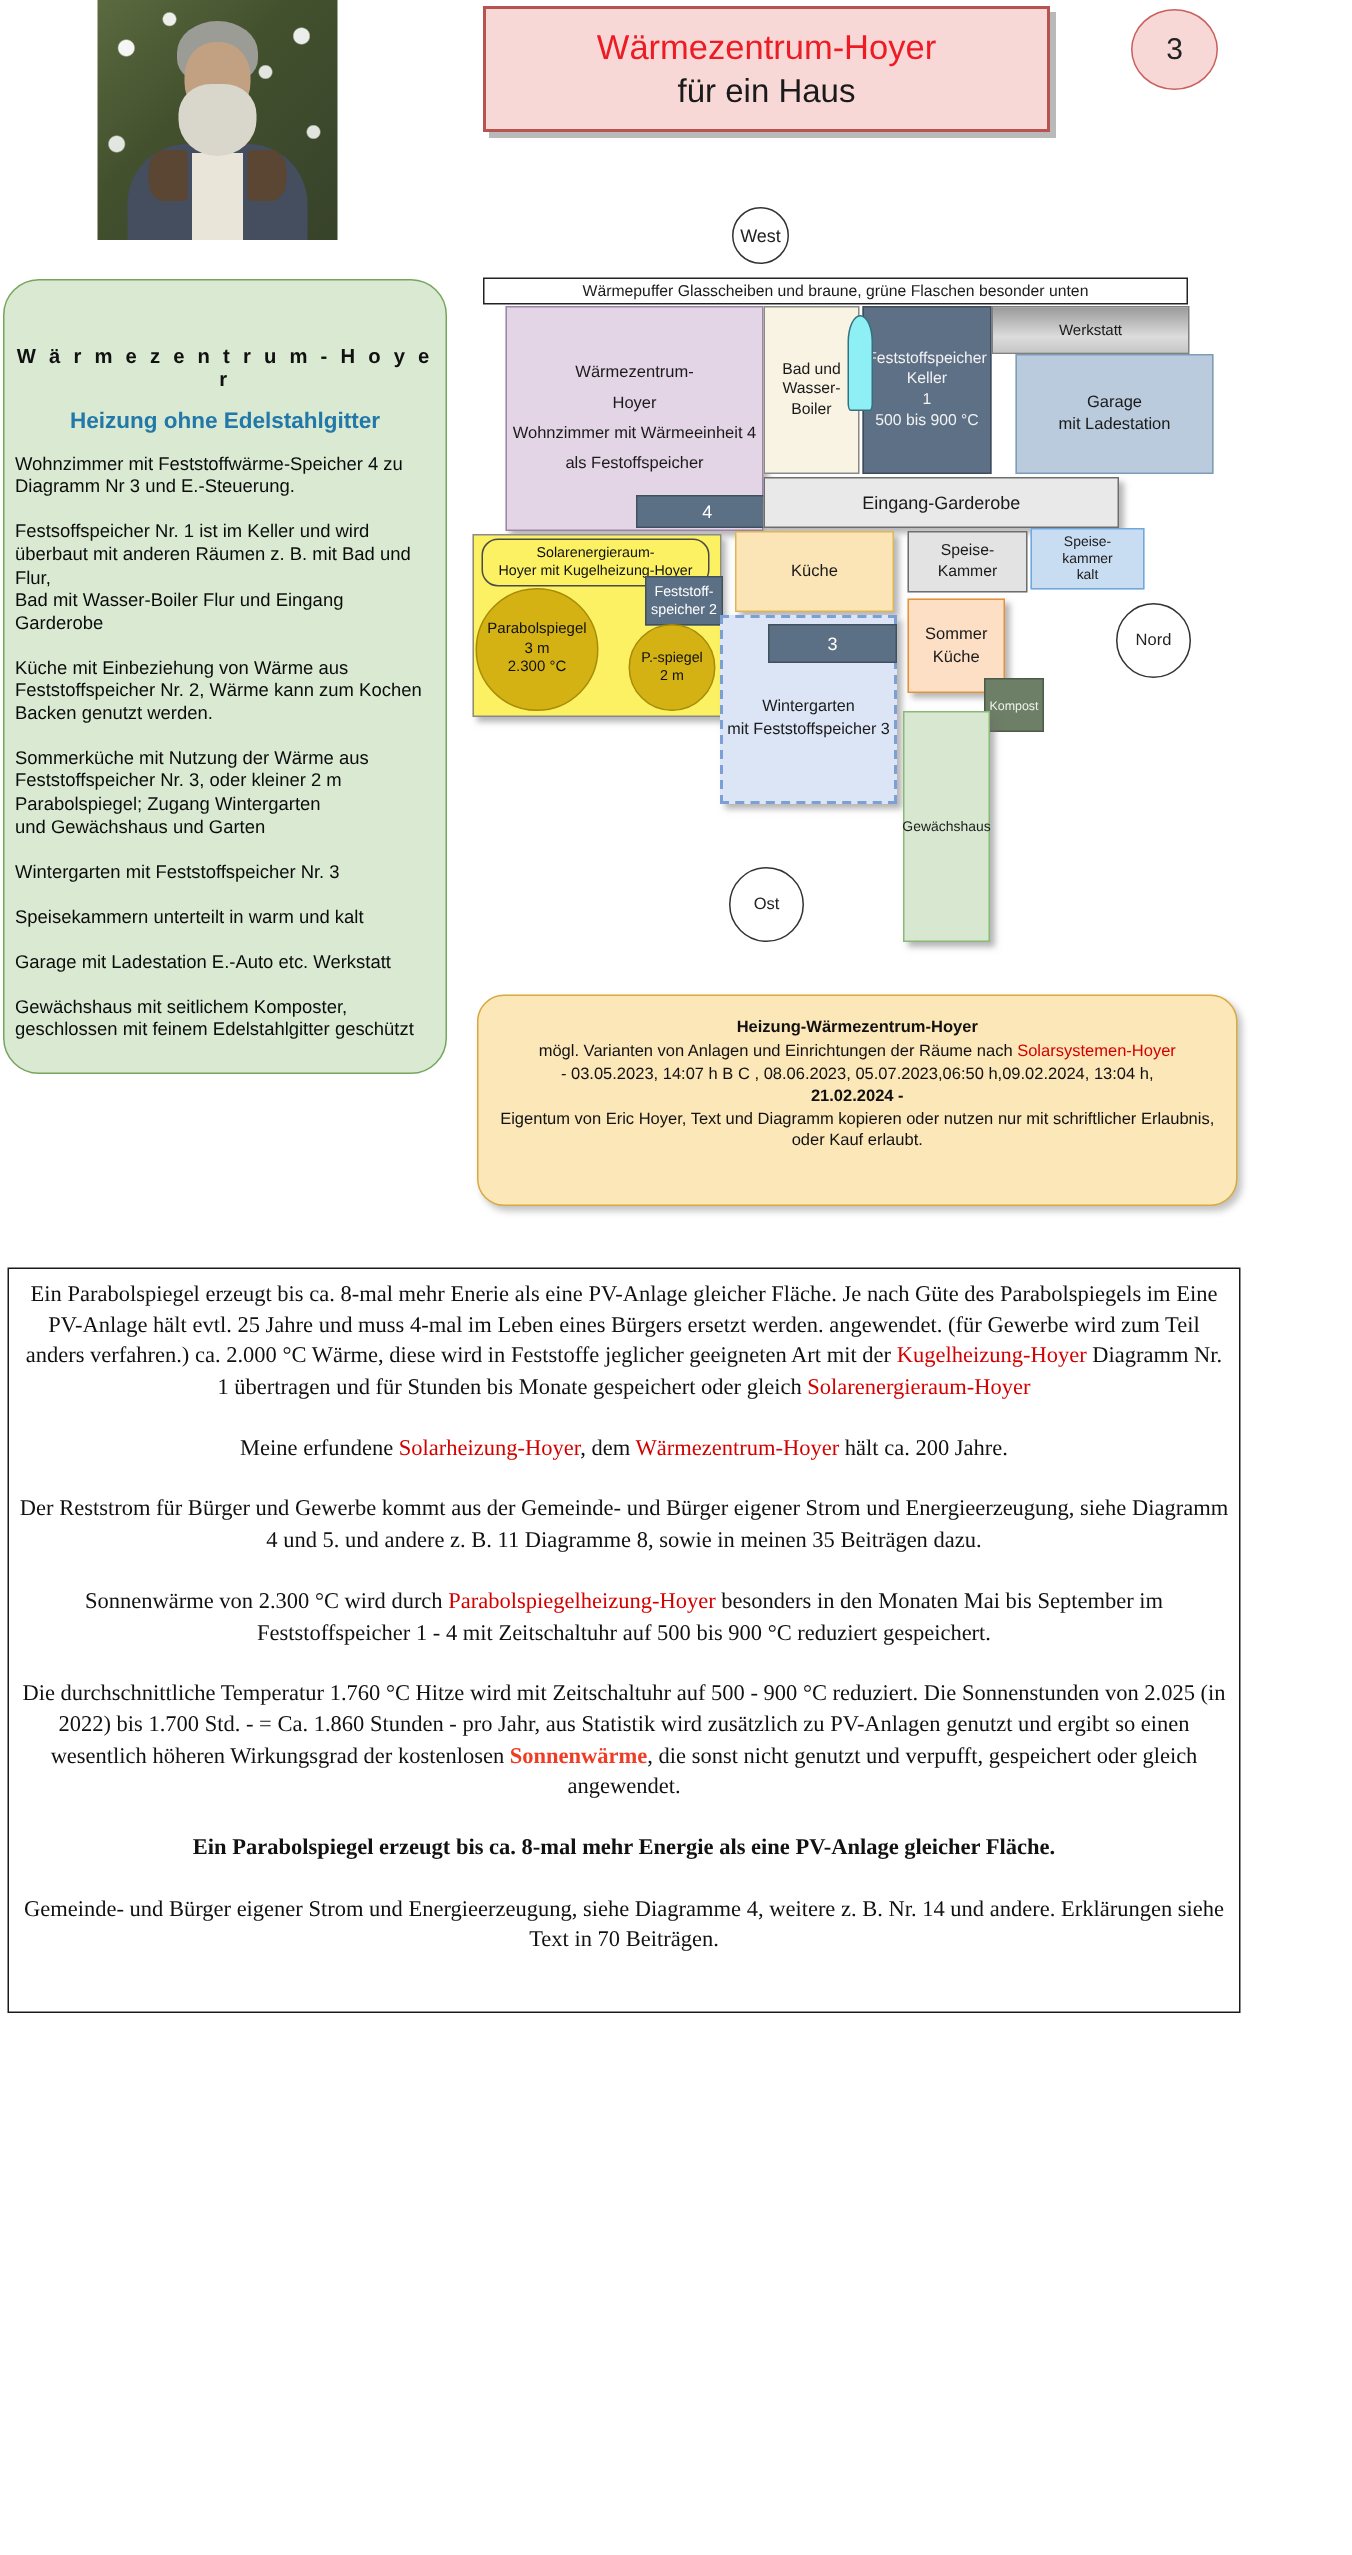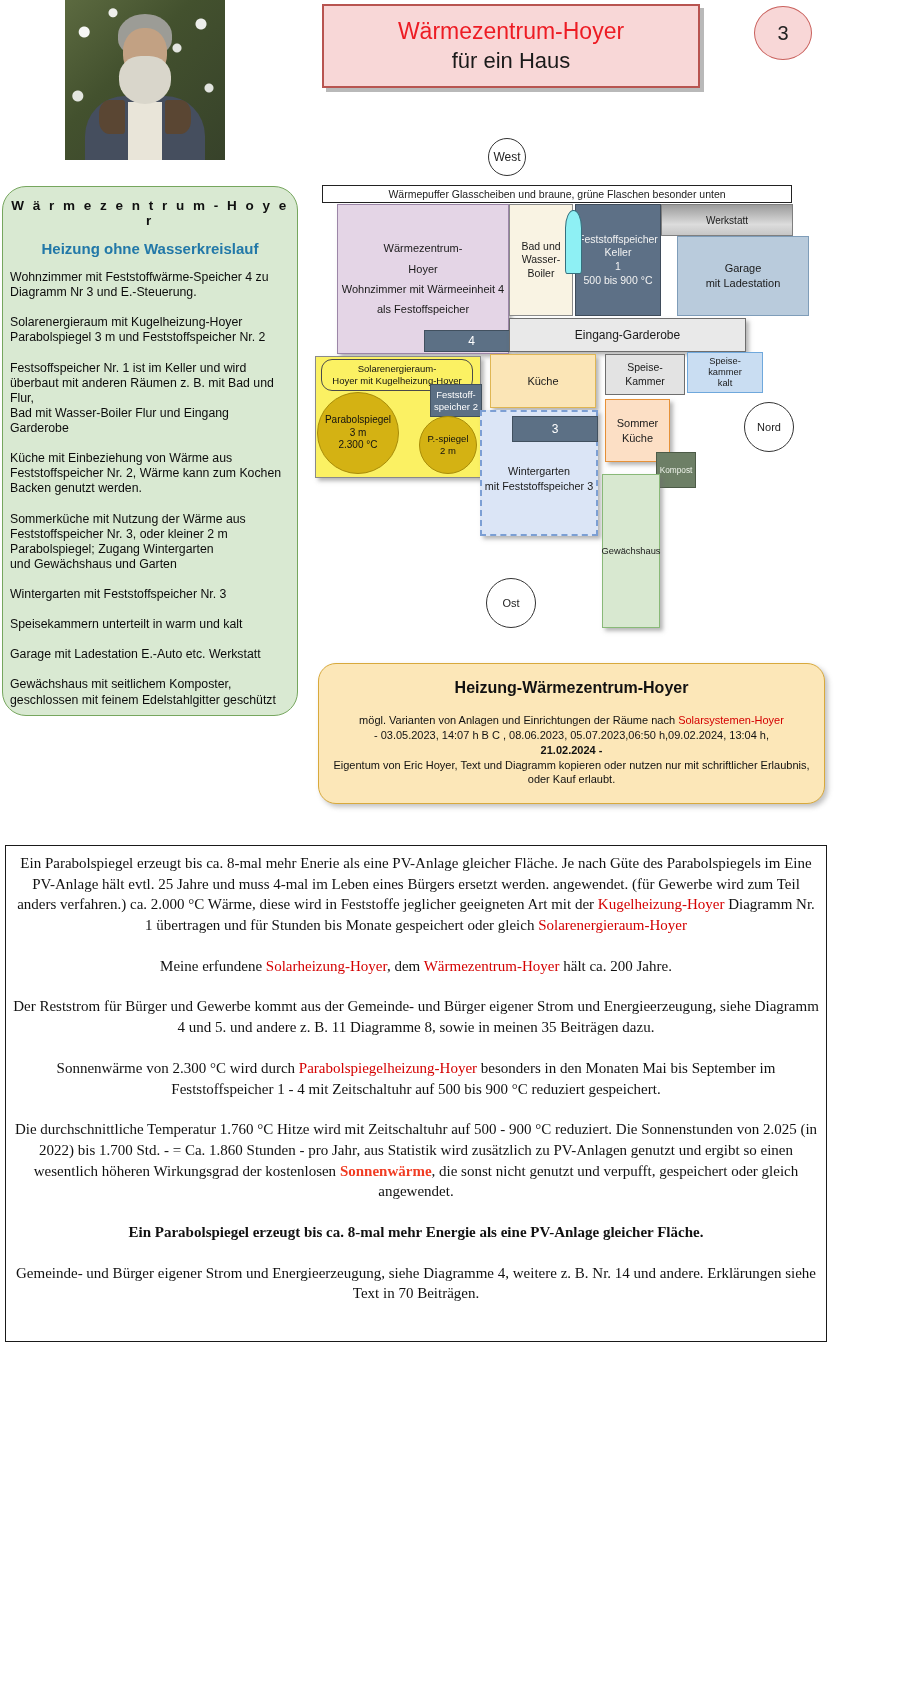--- a/index.html
+++ b/index.html
@@ -39,21 +39,21 @@
   .compass { position:absolute; background:#fff; border:1px solid #333; border-radius:50%;
     display:flex; align-items:center; justify-content:center; color:#222; }
   .c-west { left:488px; top:138px; width:38px; height:38px; font-size:12px; }
   .c-nord { left:744px; top:402px; width:50px; height:50px; font-size:11px; }
   .c-ost  { left:486px; top:578px; width:50px; height:50px; font-size:11px; }
 
   
   .sidebar { position:absolute; left:2px; top:186px; width:296px; height:530px;
     background:#d9e9d2; border:1.5px solid #76a65e; border-radius:24px;
     padding:11px 7px 0 7px; overflow:hidden; }
-  .sb-title { text-align:center; font-weight:bold; font-size:13.5px; letter-spacing:2.5px; color:#111; margin-bottom:12px; }
+  .sb-title { text-align:center; font-weight:bold; font-size:13.5px; letter-spacing:2.5px; color:#111; margin-bottom:12px;margin-top:32px; }
   .sb-subtitle { text-align:center; font-weight:bold; font-size:15px; color:#2278a8; margin-bottom:13px; }
   .sb-p { font-size:12.3px; line-height:1.23; color:#0c0c0c; margin-bottom:15px; white-space:pre-line; }
 
   
   .room { position:absolute; border:1px solid #808080; display:flex; align-items:center; justify-content:center;
     text-align:center; white-space:pre-line; font-size:10.5px; color:#1a1a1a; }
   .shadow { box-shadow:3px 3px 4px rgba(110,110,110,.5); }
 
   .puffer-bar { left:322px; top:185px; width:470px; height:18px; background:#fff; border:1px solid #222; font-size:10.5px; }
   .r-purple { left:337px; top:204px; width:172px; height:150px; background:#e4d5e6; border-color:#9c86a8; font-size:11px; line-height:1.85; }
@@ -86,21 +86,21 @@
     align-items:flex-start; font-size:10.8px; line-height:1.35; }
   .winter-text { position:absolute; left:0; top:52px; width:100%; text-align:center; white-space:pre-line; }
   .bar3 { left:512px; top:416px; width:86px; height:26px; }
   .r-kompost { left:656px; top:452px; width:40px; height:36px; background:#6d7f66; border-color:#4c5b47; color:#eef2ea; font-size:8.3px; }
   .r-gewaechs { left:602px; top:474px; width:58px; height:154px; background:#d8e8d0; border-color:#89b978; font-size:9.3px; }
 
   
   .info-box { position:absolute; left:318px; top:663px; width:507px; height:141px; background:#fce7b8;
     border:1.5px solid #d8a93c; border-radius:18px; box-shadow:3px 3px 5px rgba(120,120,120,.45);
     padding:15px 12px 0 12px; text-align:center; }
-  .info-title { font-weight:bold; font-size:16px; margin-bottom:16px; }
+  .info-title { font-weight:bold; font-size:11px; margin-bottom:3px; }
   .info-line { font-size:11px; line-height:1.35; }
   .info-bold { font-weight:bold; }
 
   
   .bottom-box { position:absolute; left:5px; top:845px; width:822px; height:497px; background:#fff;
     border:1.5px solid #1a1a1a; padding:7px 6px; text-align:center; font-size:15px; line-height:1.38; overflow:hidden;font-family:Liberation Serif, serif; }
   .bottom-box p { margin-bottom:20px; }
   .red { color:#d40000; }
   .redbold { color:#f03c23; font-weight:bold; }
   .bold { font-weight:bold; }
@@ -126,24 +126,22 @@
   </div>
 
   <div class="page-badge">3</div>
 
   <div class="compass c-west">West</div>
   <div class="compass c-nord">Nord</div>
   <div class="compass c-ost">Ost</div>
 
   <div class="sidebar">
     <div class="sb-title">W ä r m e z e n t r u m - H o y e r</div>
-    <div class="sb-subtitle">Heizung ohne Wasserkreislauf</div>
+    <div class="sb-subtitle">Heizung ohne Edelstahlgitter</div>
     <p class="sb-p">Wohnzimmer mit Feststoffwärme-Speicher 4 zu Diagramm Nr 3 und E.-Steuerung.</p>
-    <p class="sb-p">Solarenergieraum mit Kugelheizung-Hoyer
-Parabolspiegel 3 m  und Feststoffspeicher Nr. 2</p>
     <p class="sb-p">Festsoffspeicher Nr. 1 ist im Keller und wird überbaut mit anderen Räumen z. B. mit Bad und Flur,
 Bad mit Wasser-Boiler Flur und Eingang Garderobe</p>
     <p class="sb-p">Küche mit Einbeziehung von Wärme aus Feststoffspeicher  Nr. 2, Wärme kann zum Kochen Backen genutzt werden.</p>
     <p class="sb-p">Sommerküche  mit Nutzung der Wärme aus Feststoffspeicher Nr. 3, oder kleiner  2 m Parabolspiegel; Zugang Wintergarten
 und Gewächshaus und Garten</p>
     <p class="sb-p">Wintergarten mit Feststoffspeicher Nr. 3</p>
     <p class="sb-p">Speisekammern unterteilt in warm und kalt</p>
     <p class="sb-p">Garage mit Ladestation E.-Auto etc. Werkstatt</p>
     <p class="sb-p">Gewächshaus mit seitlichem  Komposter,
 geschlossen mit feinem Edelstahlgitter geschützt</p>

